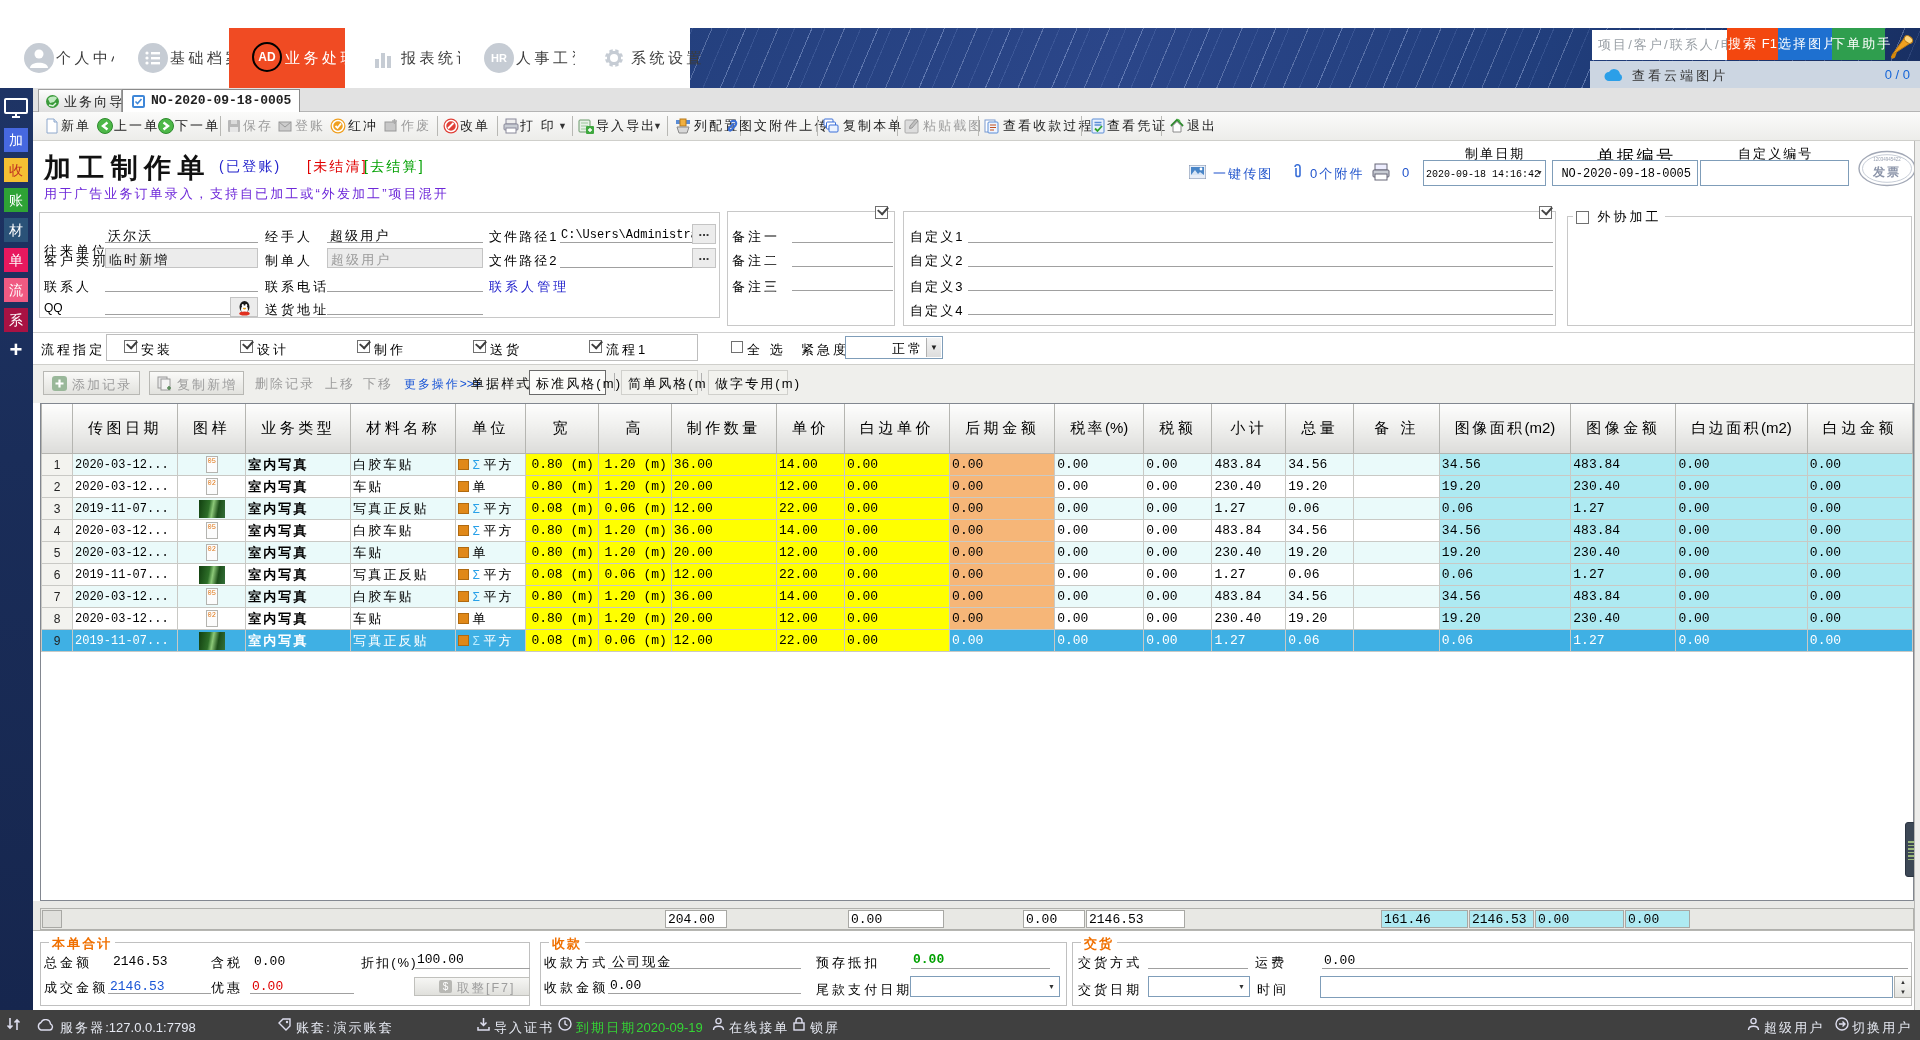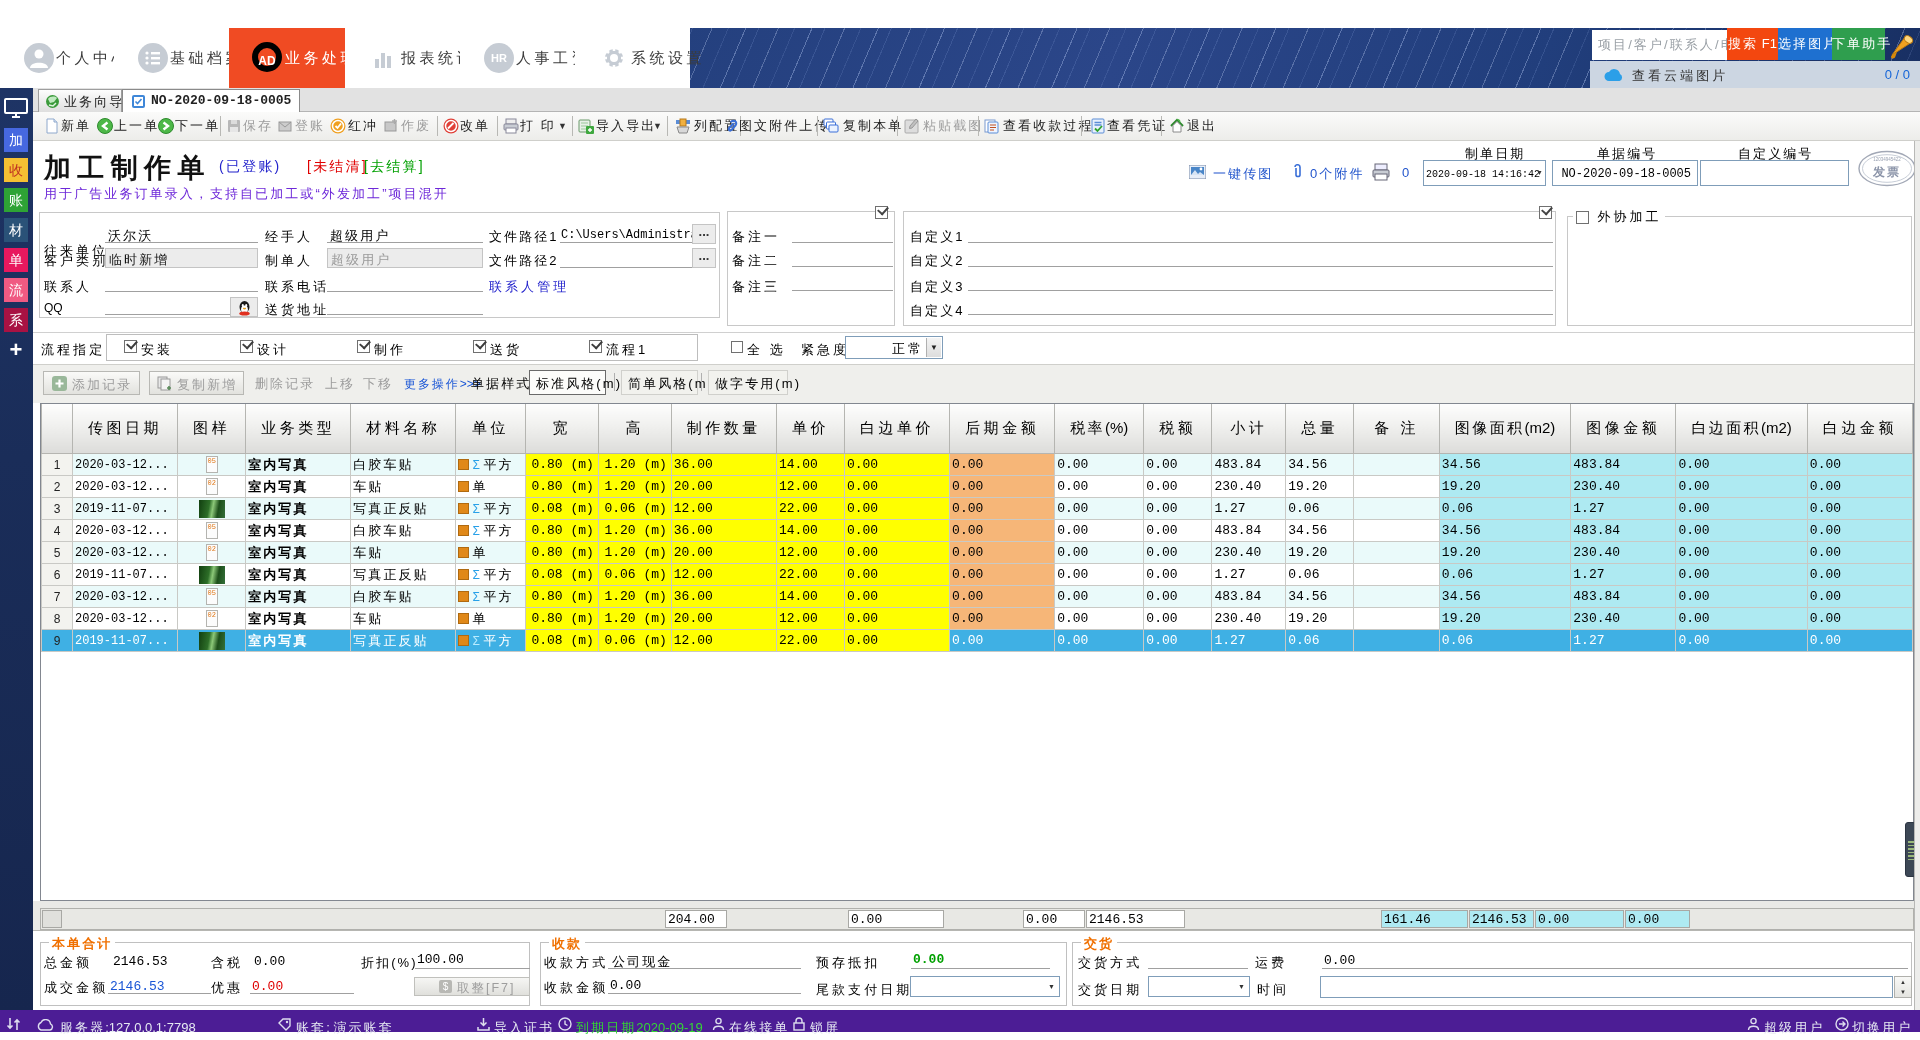--- a/index.html
+++ b/index.html
@@ -69,21 +69,21 @@
 .sg{color:#28a0e8;font-size:12px}
 tr.sel .sg{color:#b8ecff}
 
 #totals{left:40px;top:908px;width:1874px;height:22px;background:#e8e8e4;border:1px solid #b0b0ac}
 .tcell{position:absolute;top:1px;height:18px;background:#fff;border:1px solid #a8a8a4;font-size:13px;font-family:"Liberation Mono",monospace;line-height:17px;padding-left:2px}
 .tcell.c{background:#aeeaf2}
 
 .bpanel{position:absolute;border:1px solid #c0c0c0;background:#fff}
 .ptitle{position:absolute;top:-8px;left:8px;background:#fff;color:#f07000;font-size:13px;font-weight:bold;padding:0 3px}
 
-#statusbar{left:0;top:1010px;width:1920px;height:22px;background:#4c1d95;color:#e6e9f2;font-size:12px}
+#statusbar{left:0;top:1010px;width:1920px;height:30px;background:#404040;color:#e6e9f2;font-size:12px}
 .st{position:absolute;top:9px;white-space:nowrap;font-size:13px}
 .mono{font-family:"Liberation Mono",monospace}
 </style></head>
 <body>
 <div id="app">
 
 
 <div class="abs" id="navbar">
  <div class="navtab" style="left:0;width:114px">
         <div class="ic"><svg width="30" height="30" viewBox="0 0 30 30">
@@ -99,21 +99,21 @@
               <rect x="13" y="9" width="9" height="2.4"></rect>
               <circle cx="9" cy="15" r="1.6"></circle>
               <rect x="13" y="14" width="9" height="2.4"></rect>
               <circle cx="9" cy="20" r="1.6"></circle>
               <rect x="13" y="19" width="9" height="2.4"></rect>
             </g>
           </svg></div>
         <div class="tx k">基础档案</div>
       </div>
  <div class="navtab act" style="left:229px;width:116px">
-        <div class="ic" style="background:none;border:6px solid #000000;left:23px;top:14px;color:#fff;font-size:12px;font-weight:bold;text-align:center;line-height:27px">AD</div>
+        <div class="ic" style="background:none;border:2px solid #000000;left:23px;top:14px;color:#fff;font-size:12px;font-weight:bold;text-align:center;line-height:27px">AD</div>
         <div class="tx k">业务处理</div>
       </div>
  <div class="navtab" style="left:345px;width:115px">
         <div class="ic" style="background:none"><svg width="30" height="30" viewBox="0 0 30 30">
             <g fill="#c6ccd4">
               <rect x="6" y="16" width="4" height="9"></rect>
               <rect x="12" y="10" width="4" height="15"></rect>
               <rect x="18" y="13" width="4" height="12"></rect>
             </g>
           </svg></div>
@@ -326,21 +326,21 @@
         <rect x="4" y="1" width="12" height="6" fill="#eef" stroke="#667"></rect>
         <rect x="2" y="7" width="16" height="7" rx="1" fill="#c9cdd4" stroke="#667"></rect>
         <rect x="4" y="11" width="12" height="6" fill="#fff" stroke="#667"></rect>
       </svg>
  <div class="abs" style="left:1369px;top:24px;font-size:13px;color:#2255cc">0</div>
  <div class="abs k2" style="left:1432px;top:4px;font-size:13px">制单日期</div>
  <div class="hinput" style="left:1390px;top:19px;width:123px;height:26px">
   <span class="mono" style="position:absolute;left:2px;top:8px;font-size:10px">2020-09-18 14:16:42</span>
   <span style="position:absolute;right:2px;top:8px;font-size:7px;color:#333">▼</span>
  </div>
- <div class="abs k2" style="left:1564px;top:4px;font-size:13px">单据编号</div>
+ <div class="abs k2" style="left:1564px;top:4px;font-size:17px">单据编号</div>
  <div class="hinput" style="left:1519px;top:19px;width:146px;height:26px">
   <span class="mono" style="position:absolute;right:6px;top:6px;font-size:12px">NO-2020-09-18-0005</span>
  </div>
  <div class="abs k2" style="left:1705px;top:4px;font-size:13px">自定义编号</div>
  <div class="hinput" style="left:1667px;top:19px;width:149px;height:26px"></div>
  <svg class="abs" style="left:1824px;top:9px" width="60" height="37" viewBox="0 0 60 37">
   <ellipse cx="30" cy="18.5" rx="28" ry="17" fill="none" stroke="#a2a8b6" stroke-width="1.4"></ellipse>
   <ellipse cx="30" cy="18.5" rx="24.5" ry="13.8" fill="none" stroke="#b8bfcc" stroke-width=".8"></ellipse>
   <text x="30" y="11" text-anchor="middle" font-size="4.5" fill="#9aa2b2">12034945422</text>
   <text x="30" y="26" text-anchor="middle" font-size="12" font-weight="bold" fill="#8a93a8" letter-spacing="2">发票</text>

